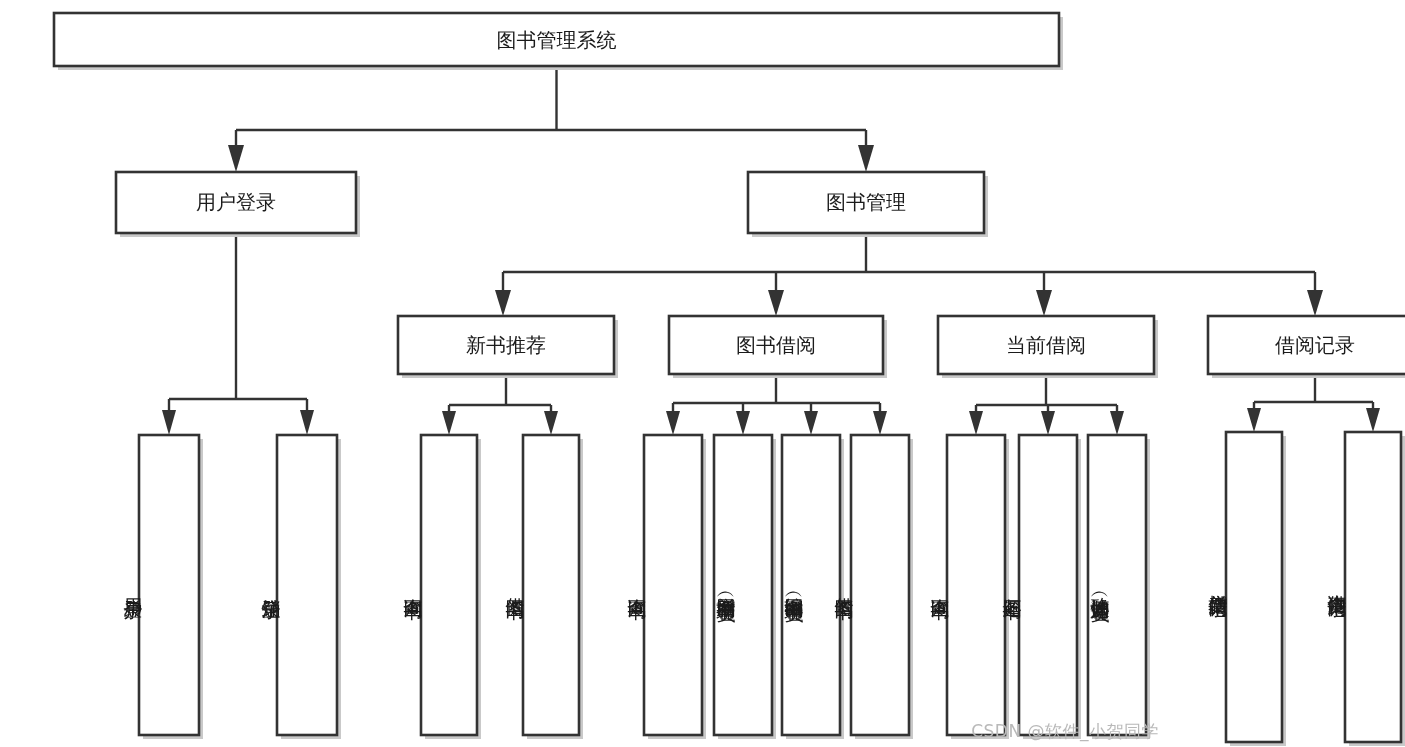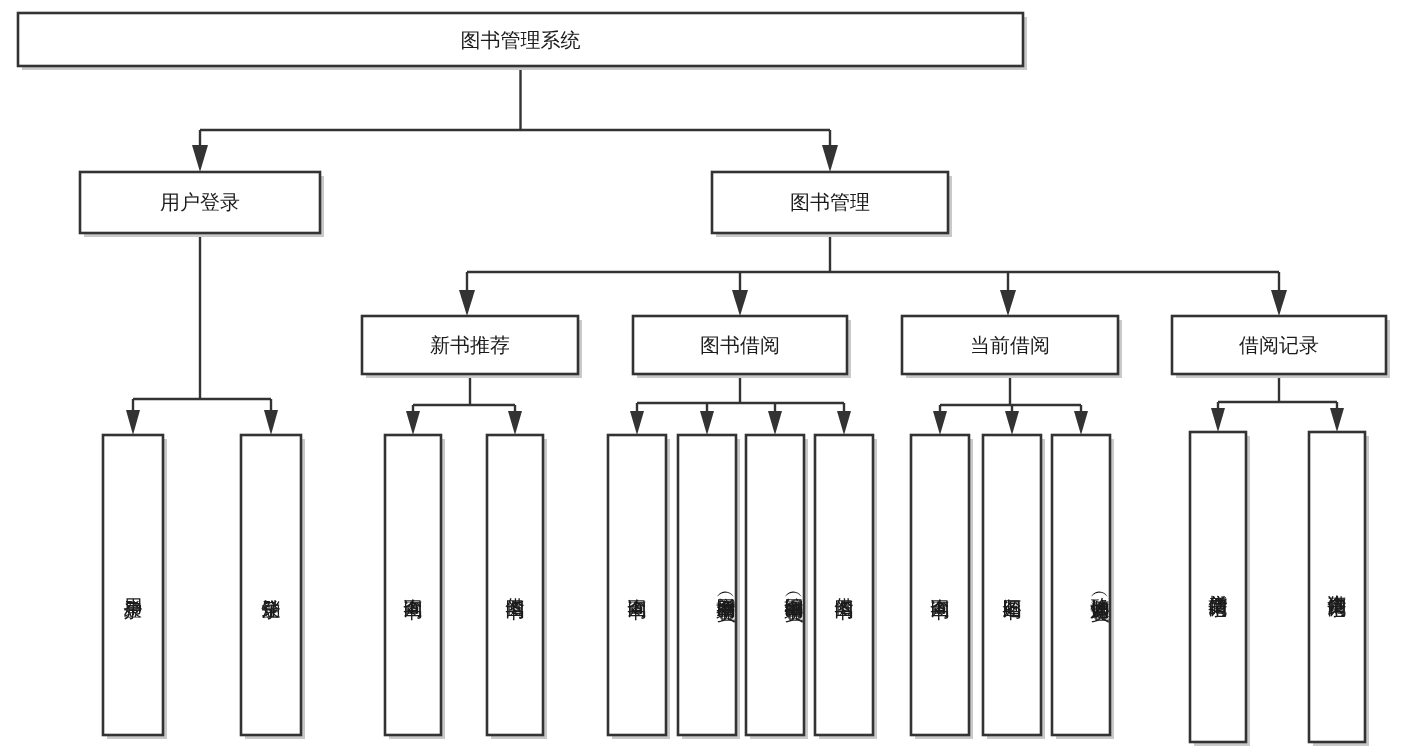--- a/index.html
+++ b/index.html
@@ -11,20 +11,21 @@
     width: 1405px;
     height: 747px;
     overflow: hidden;
     font-family: "DejaVu Sans", "Liberation Sans", sans-serif;
   }
   #diagram-root {
     position: relative;
     width: 1131px;
     height: 747px;
     background: #ffffff;
+    padding-left: 36px;
   }
   svg.diagram {
     display: block;
     width: 1405px;
     height: 747px;
   }
   .node-box {
     fill: #ffffff;
     stroke: #333333;
     stroke-width: 2.6;
@@ -247,14 +248,15 @@
   <div class="vtext" style="left:608px; top:435px; width:58px; height:300px;">查询图书</div>
   <div class="vtext" style="left:678px; top:437px; width:58px; height:298px; align-items:flex-start;">新增图书（管理员）</div>
   <div class="vtext" style="left:746px; top:437px; width:58px; height:298px; align-items:flex-start;">编辑图书（管理员）</div>
   <div class="vtext" style="left:815px; top:435px; width:58px; height:300px;">借阅图书</div>
   <div class="vtext" style="left:911px; top:435px; width:58px; height:300px;">查询图书</div>
   <div class="vtext" style="left:983px; top:435px; width:58px; height:300px;">归还图书</div>
   <div class="vtext" style="left:1052px; top:437px; width:58px; height:298px; align-items:flex-start;">确认归还（管理员）</div>
   <div class="vtext" style="left:1190px; top:432px; width:56px; height:300px;">新增借阅记录</div>
   <div class="vtext" style="left:1309px; top:432px; width:56px; height:300px;">查询借阅记录</div>
 
+  <div class="watermark">CSDN @软件_小贺同学</div>
 
 </div>
 
 </body></html>

